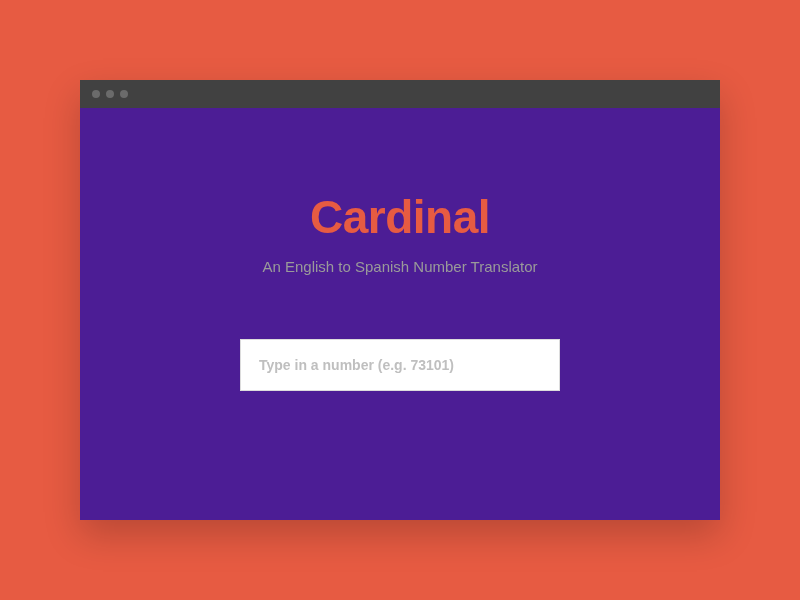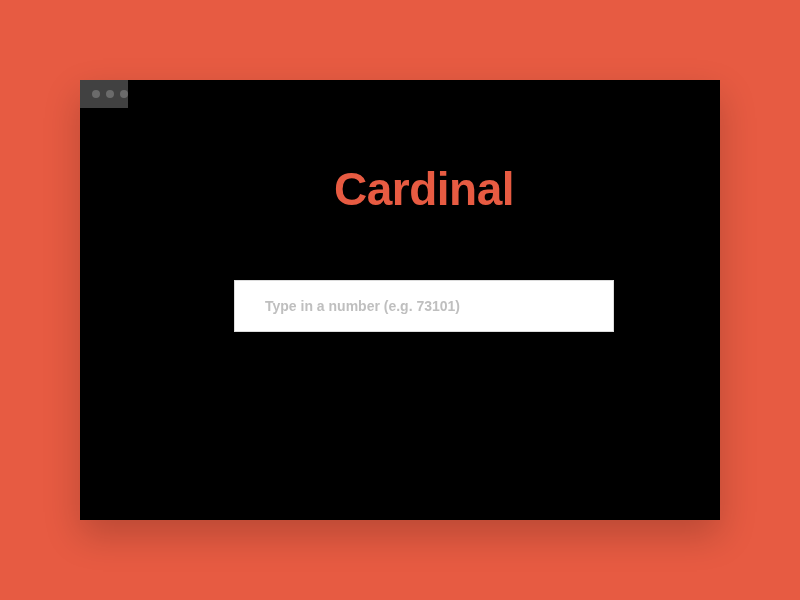--- a/index.html
+++ b/index.html
@@ -12,23 +12,24 @@
       height: 600px;
       background: #e75b42;
       display: flex;
       align-items: center;
       justify-content: center;
       font-family: -apple-system, BlinkMacSystemFont, "Segoe UI", Helvetica, Arial, sans-serif;
     }
     .window {
       width: 640px;
       height: 440px;
-      background: #000000;
+      background: #4c1d95;
       box-shadow: 0 15px 35px rgba(0,0,0,0.2);
       display: flex;
+      flex-direction: column;
     }
     .titlebar {
       height: 28px;
       background: #414141;
       display: flex;
       align-items: center;
       padding-left: 12px;
       gap: 6px;
     }
     .traffic-light {
@@ -56,24 +57,24 @@
       margin-top: 14px;
       font-weight: 400;
     }
     .form-row {
       display: flex;
       align-items: center;
       gap: 36px;
       margin-top: 64px;
     }
     .number-input {
-      width: 380px;
+      width: 320px;
       height: 52px;
       border: 1px solid #dcdcdc;
-      padding: 0 30px;
+      padding: 0 18px;
       font-size: 14px;
       font-weight: 400;
       color: #333;
       outline: none;
       font-family: inherit;
     }
     .number-input::placeholder {
       color: #bfbfbf;
       font-weight: 600;
     }
@@ -94,17 +95,18 @@
 <body>
 
 <div class="window">
   <div class="titlebar">
     <div class="traffic-light"></div>
     <div class="traffic-light"></div>
     <div class="traffic-light"></div>
   </div>
   <div class="content">
     <h1 class="title">Cardinal</h1>
+    <p class="subtitle">An English to Spanish Number Translator</p>
     <div class="form-row">
       <input type="text" class="number-input" placeholder="Type in a number (e.g. 73101)" style="">
     </div>
   </div>
 </div>
 
 </body></html>

